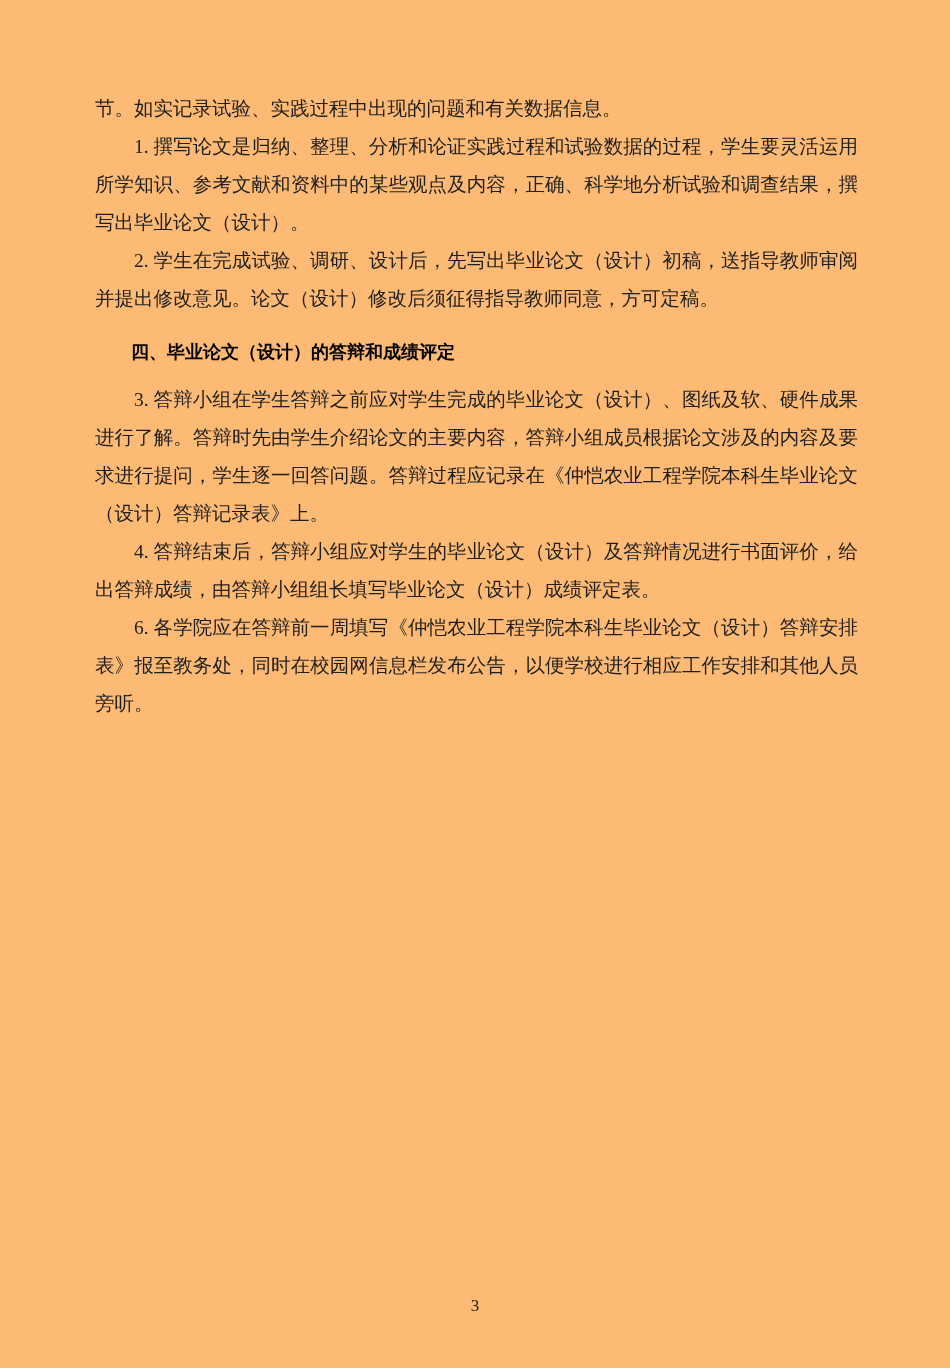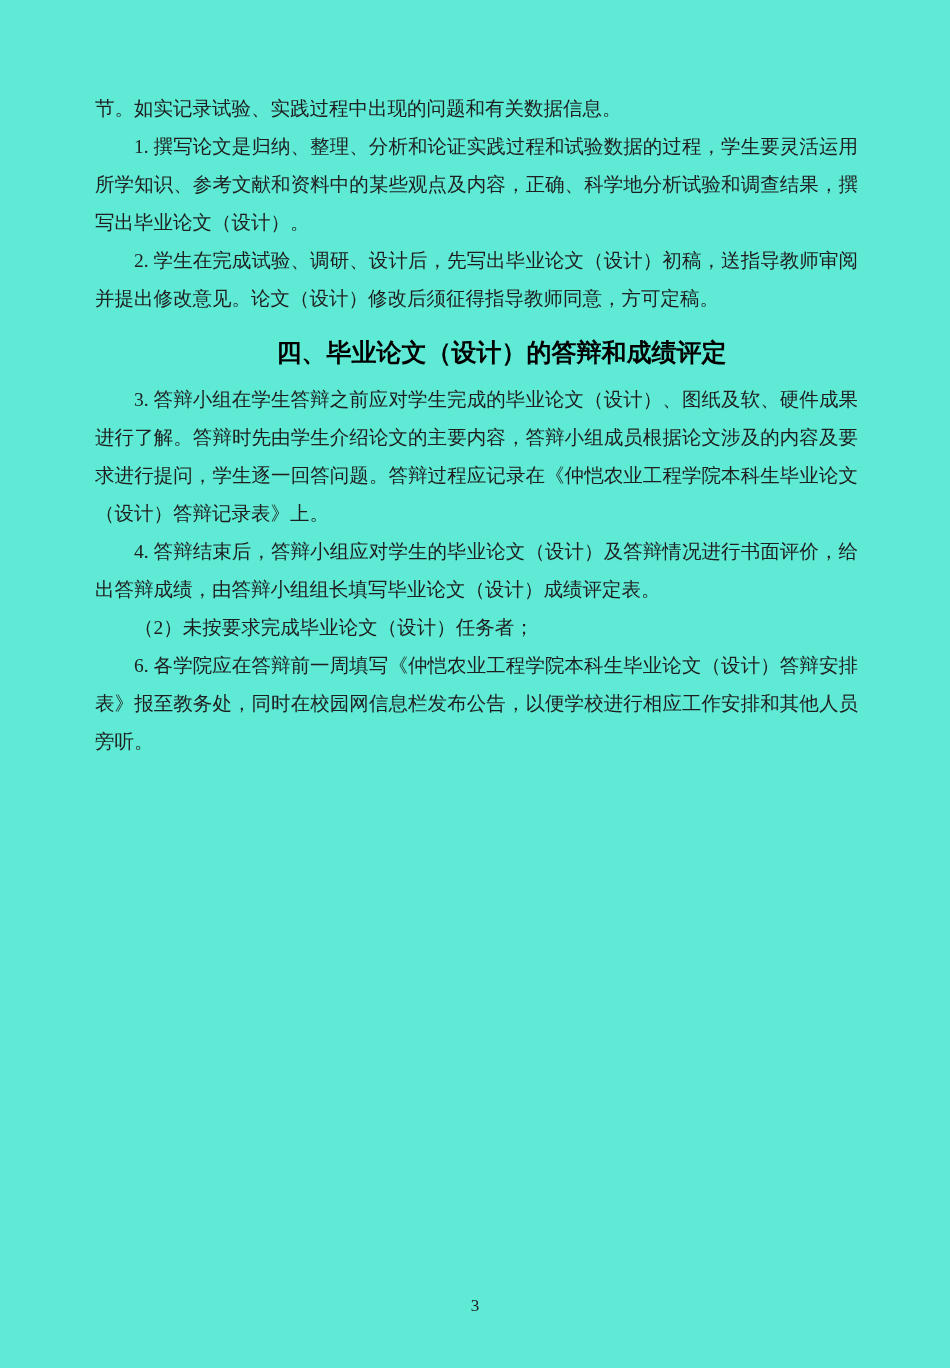--- a/index.html
+++ b/index.html
@@ -5,21 +5,21 @@
   html, body {
     margin: 0;
     padding: 0;
     background: #ffffff;
   }
   .page {
     position: relative;
     width: 950px;
     height: 1368px;
     margin: 0 auto;
-    background: #5eead4;
+    background: #fdba74;
     overflow: hidden;
     box-sizing: border-box;
   }
   .content {
     position: absolute;
     top: 90px;
     left: 95px;
     width: 763px;
     color: #1e1e1e;
   }
@@ -33,25 +33,25 @@
     word-break: break-all;
     letter-spacing: 0;
   }
   .para.noindent {
     text-indent: 0;
   }
   .heading {
     margin: 13px 0 8px 0;
     font-family: "Liberation Sans", "DejaVu Sans", sans-serif;
     font-weight: bold;
-    font-size: 25px;
+    font-size: 18px;
     line-height: 42px;
     color: #000000;
     text-indent: 2em;
-    text-align: center;
+    text-align: left;
   }
   .footer {
     position: absolute;
     left: 0;
     bottom: 52px;
     width: 100%;
     text-align: center;
     font-family: "Liberation Serif", "DejaVu Serif", serif;
     font-size: 17px;
     color: #1e1e1e;
@@ -61,19 +61,18 @@
 <body>
 
 <div class="page">
   <div class="content">
       <p class="para noindent">节。如实记录试验、实践过程中出现的问题和有关数据信息。</p>
       <p class="para">1. 撰写论文是归纳、整理、分析和论证实践过程和试验数据的过程，学生要灵活运用所学知识、参考文献和资料中的某些观点及内容，正确、科学地分析试验和调查结果，撰写出毕业论文（设计）。</p>
       <p class="para">2. 学生在完成试验、调研、设计后，先写出毕业论文（设计）初稿，送指导教师审阅并提出修改意见。论文（设计）修改后须征得指导教师同意，方可定稿。</p>
       <p class="heading">四、毕业论文（设计）的答辩和成绩评定</p>
       <p class="para">3. 答辩小组在学生答辩之前应对学生完成的毕业论文（设计）、图纸及软、硬件成果进行了解。答辩时先由学生介绍论文的主要内容，答辩小组成员根据论文涉及的内容及要求进行提问，学生逐一回答问题。答辩过程应记录在《仲恺农业工程学院本科生毕业论文（设计）答辩记录表》上。</p>
       <p class="para">4. 答辩结束后，答辩小组应对学生的毕业论文（设计）及答辩情况进行书面评价，给出答辩成绩，由答辩小组组长填写毕业论文（设计）成绩评定表。</p>
-      <p class="para">（2）未按要求完成毕业论文（设计）任务者；</p>
       <p class="para">6. 各学院应在答辩前一周填写《仲恺农业工程学院本科生毕业论文（设计）答辩安排表》报至教务处，同时在校园网信息栏发布公告，以便学校进行相应工作安排和其他人员旁听。</p>
     </div>
   <div class="footer">
     <span>3</span>
   </div>
 </div>
 
 </body></html>

